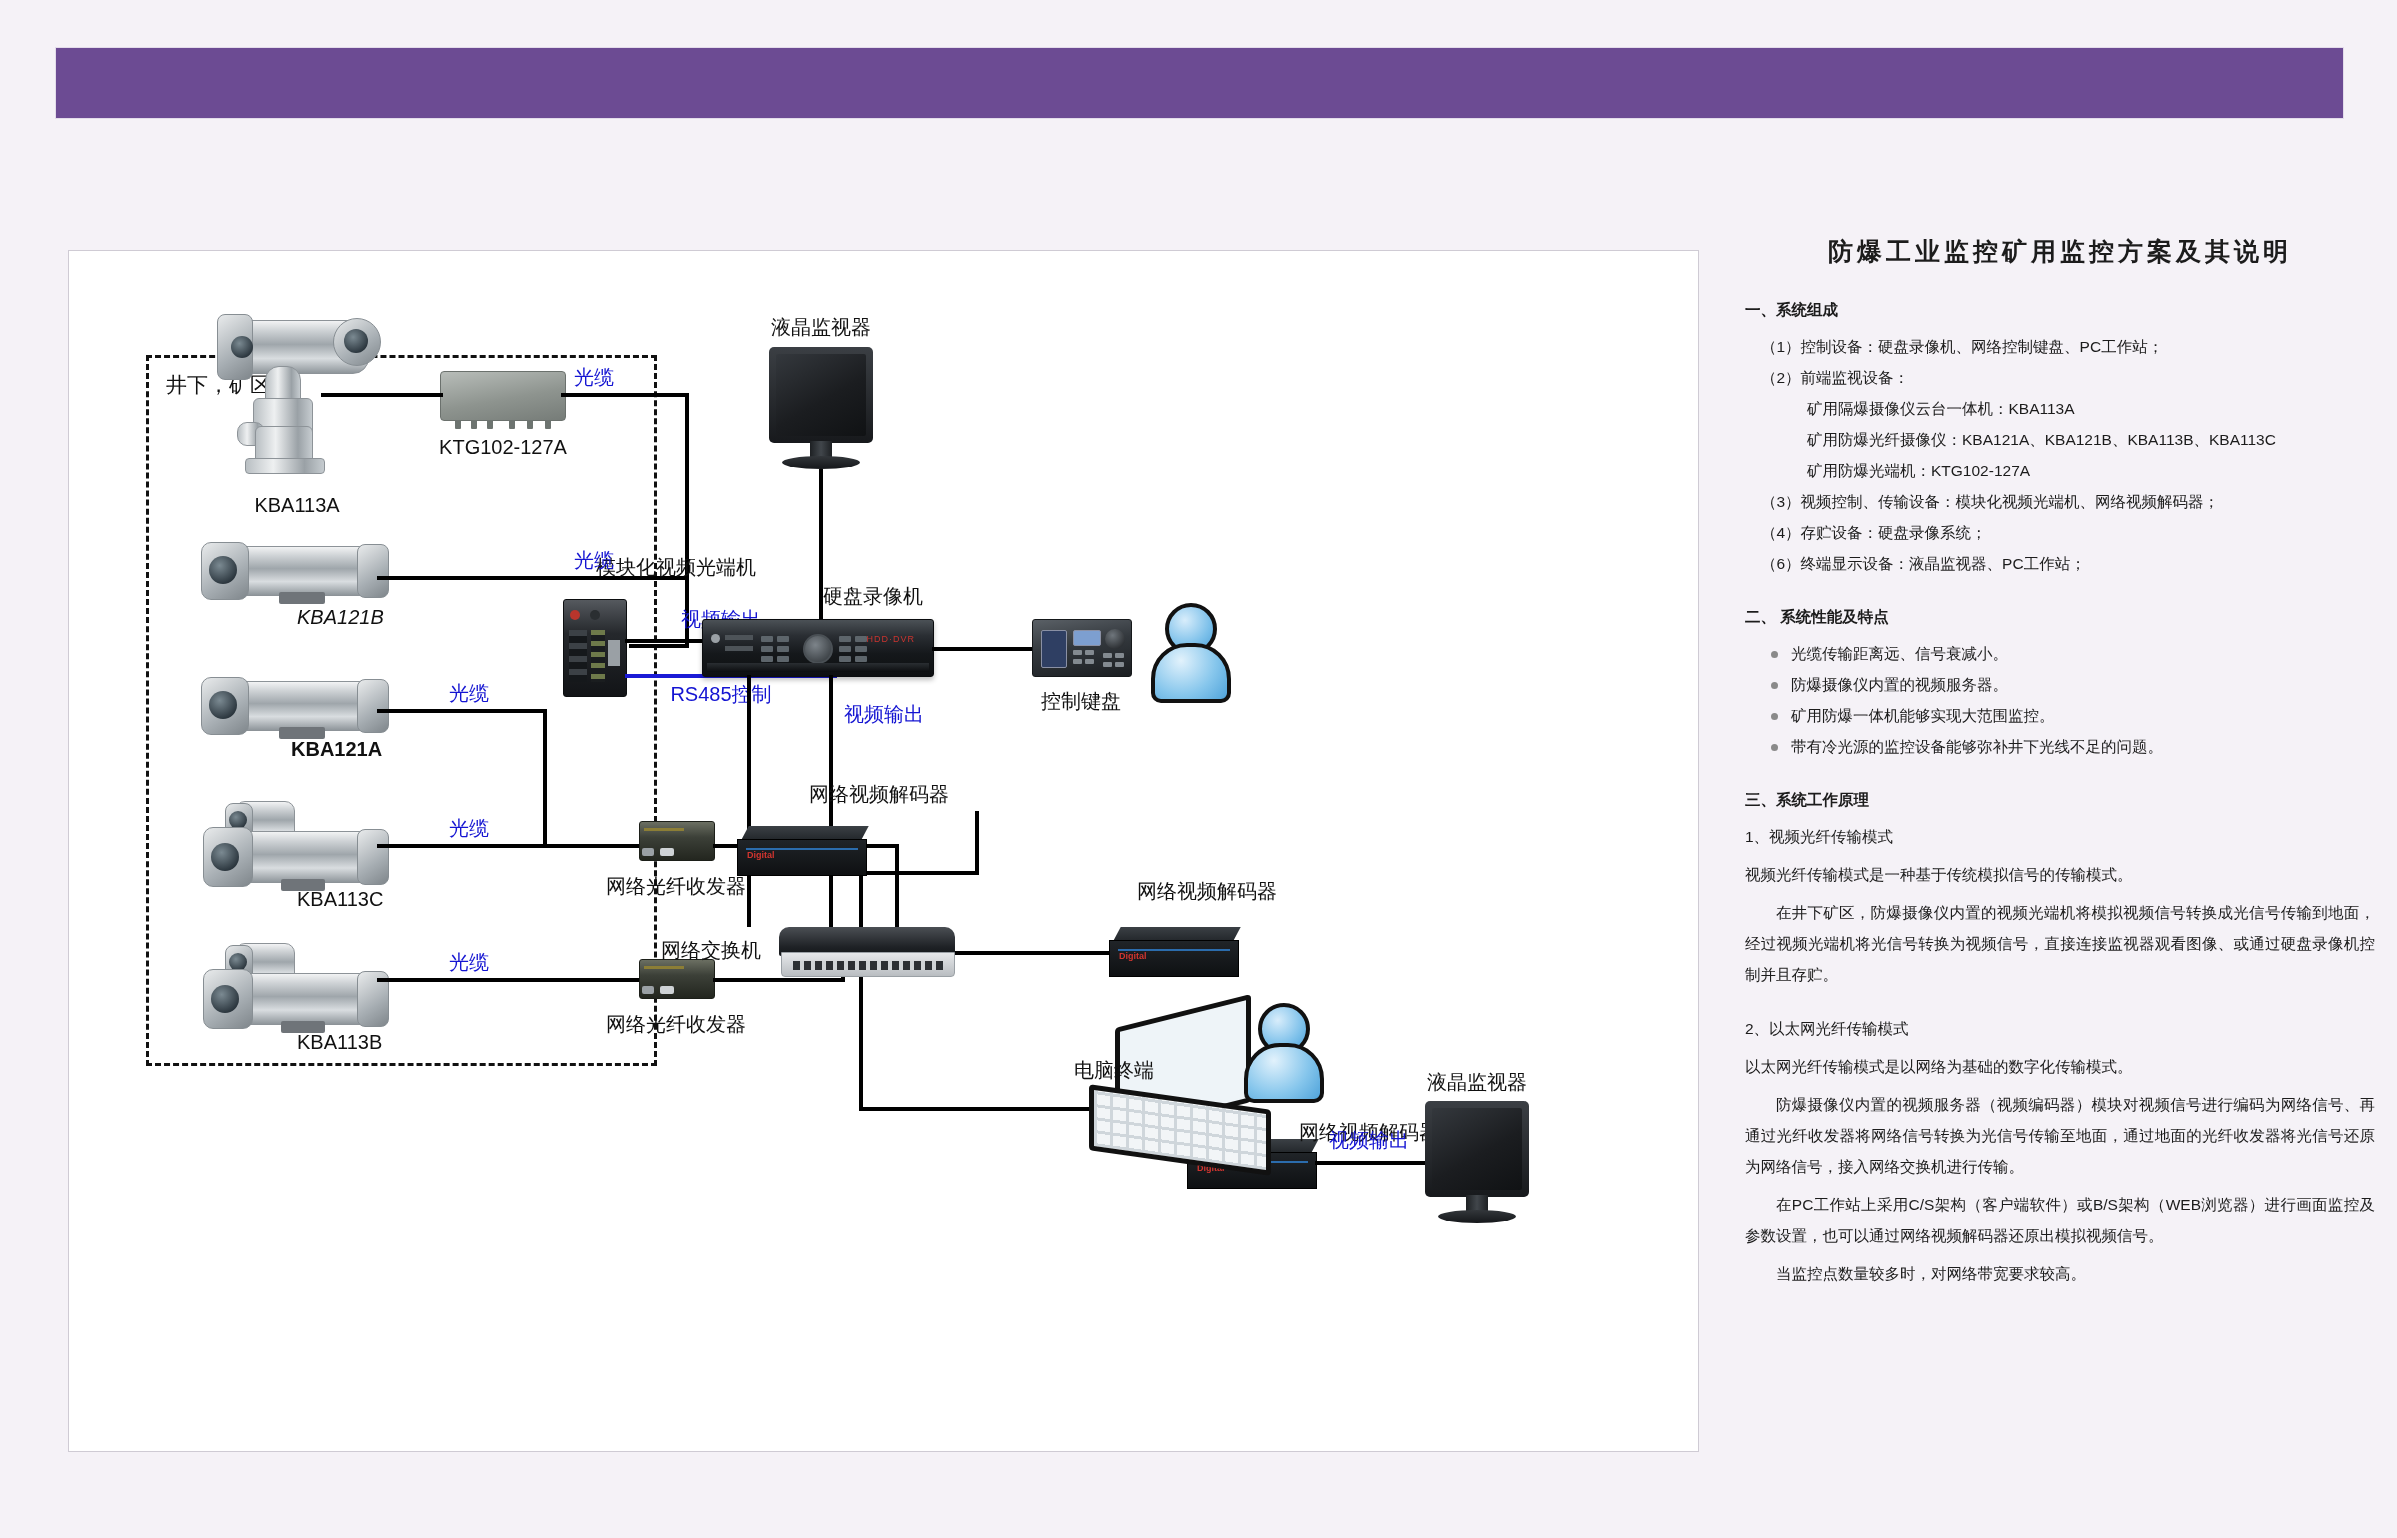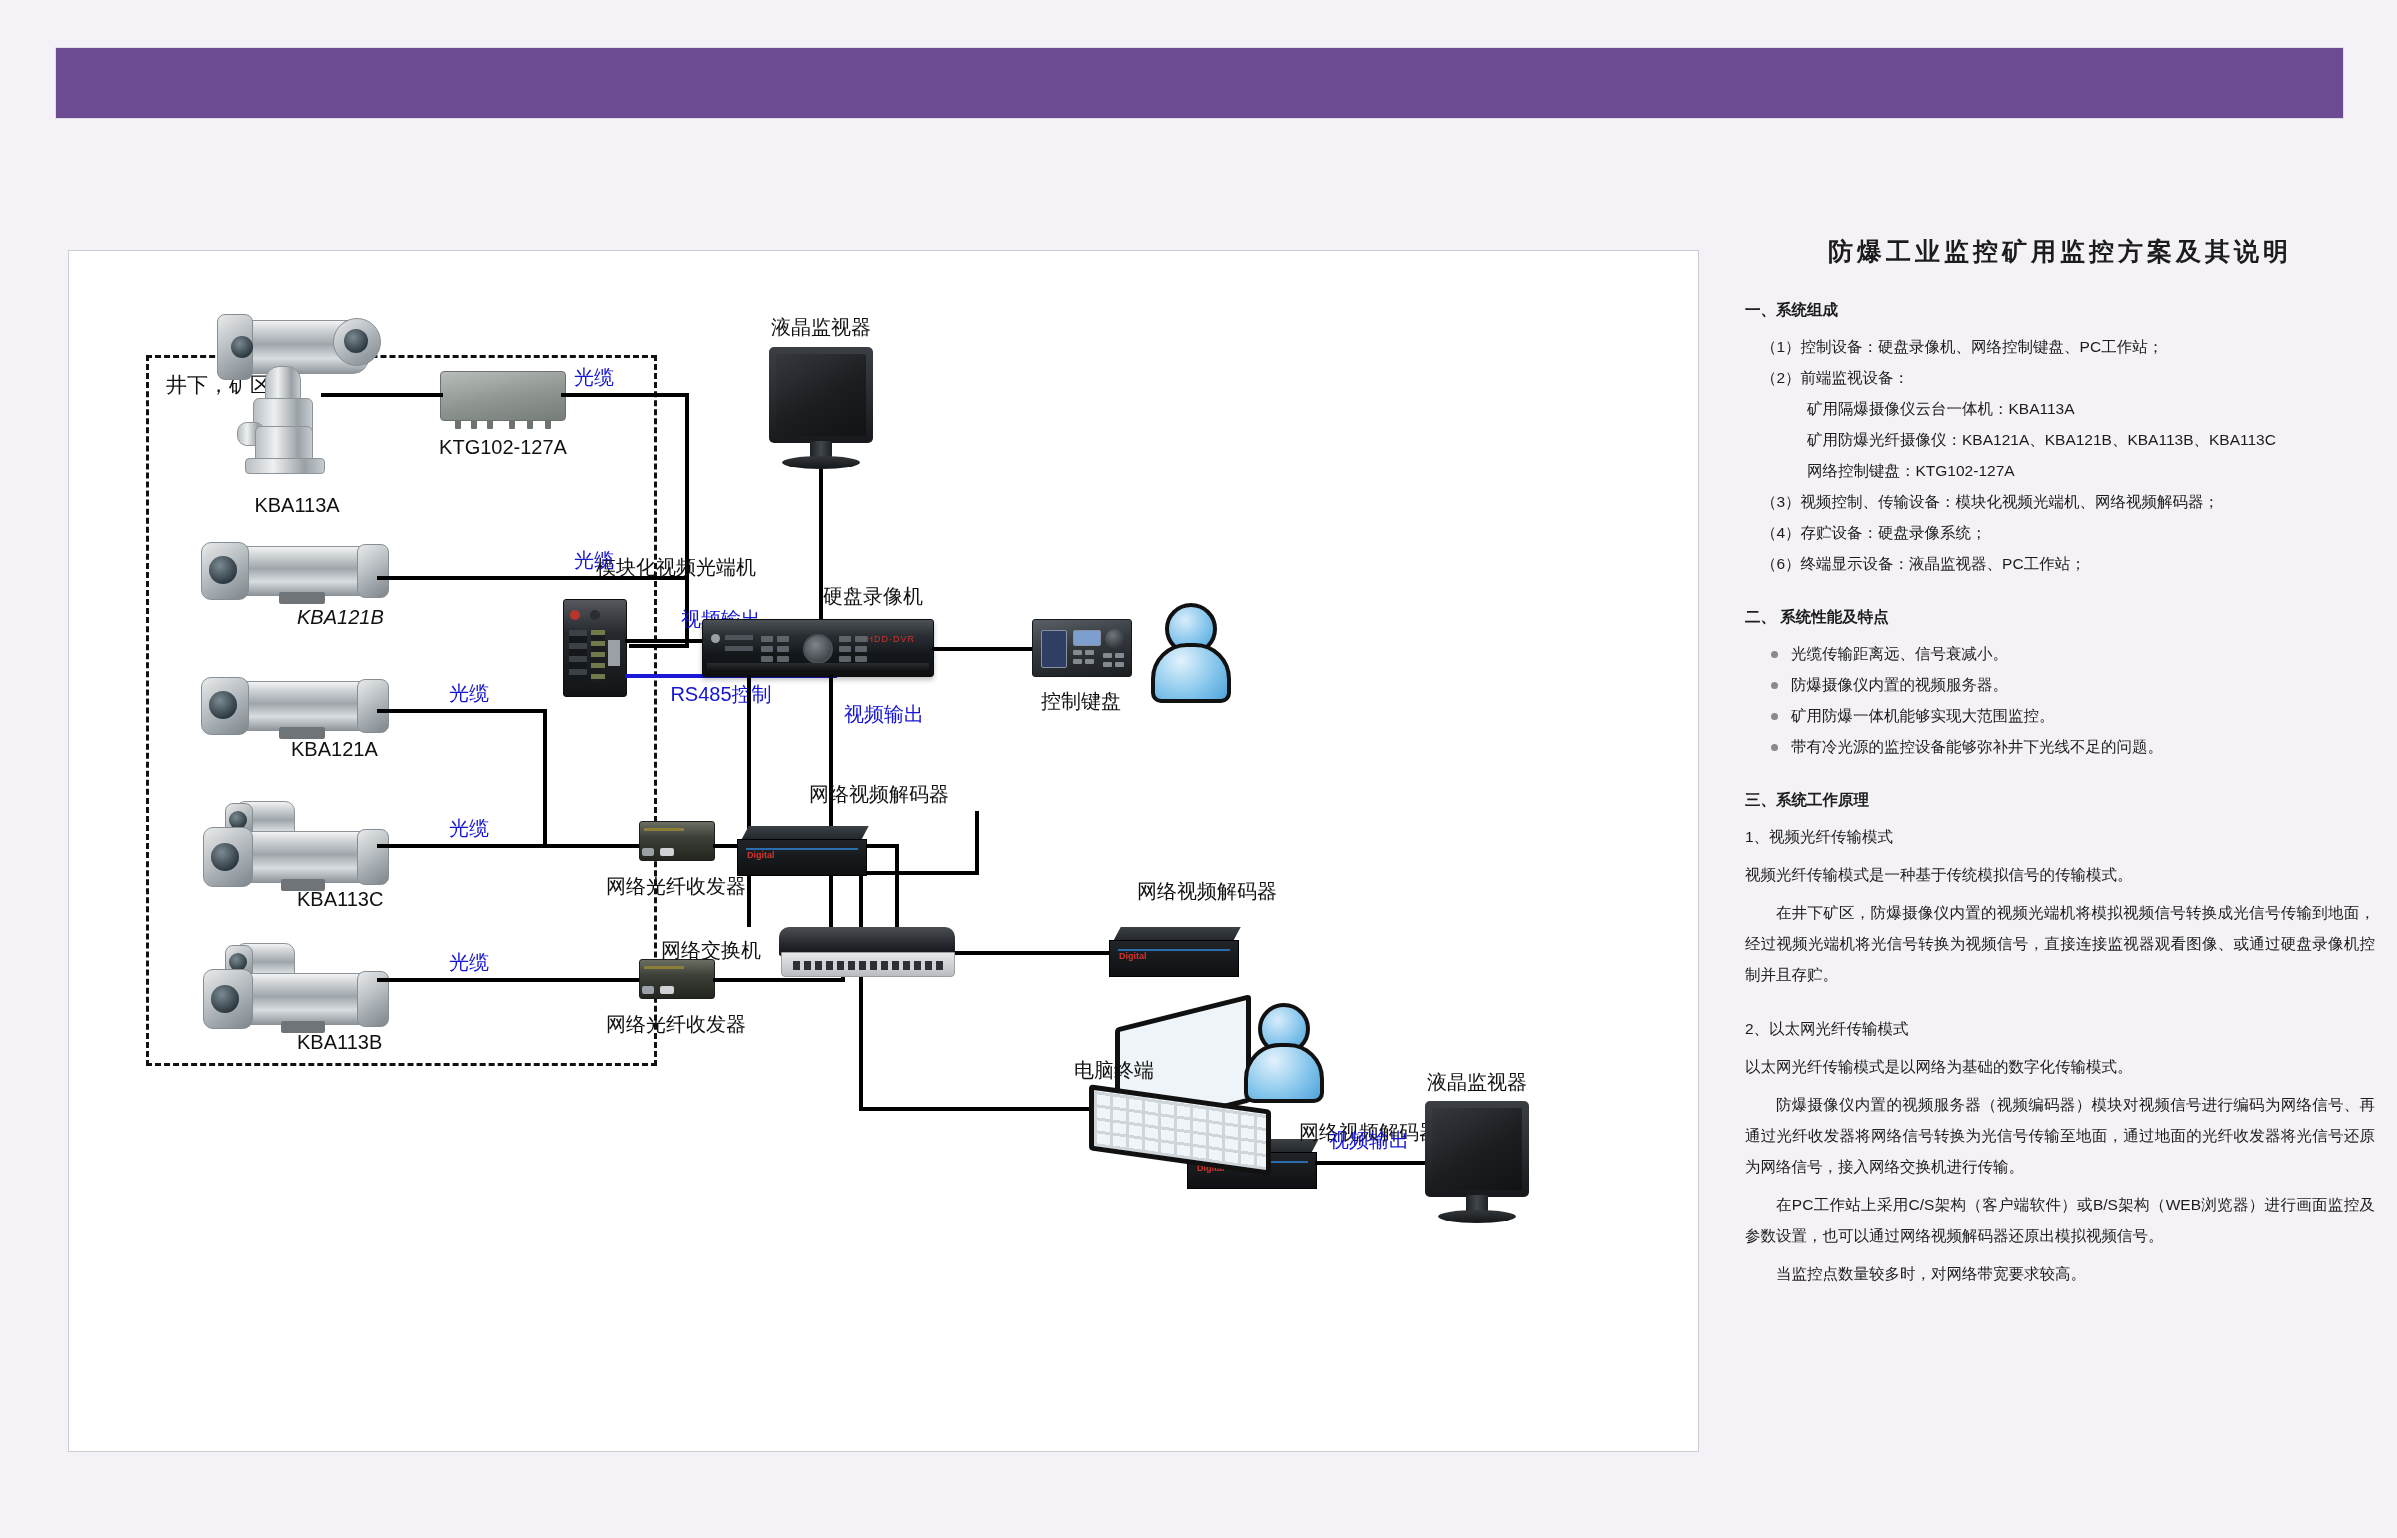--- a/index.html
+++ b/index.html
@@ -152,21 +152,21 @@
   </div>
   <div class="lbl" style="left:228px;top:355px;font-style:italic;">KBA121B</div>
 
   <div class="dev" style="left:128px;top:420px;width:200px;height:72px;">
     <div class="cam-body" style="left:14px;top:10px;width:164px;height:48px;"></div>
     <div class="cam-ring" style="left:4px;top:6px;width:46px;height:56px;border-radius:10px;"></div>
     <div class="cam-lens" style="left:12px;top:20px;width:28px;height:28px;"></div>
     <div class="cam-ring" style="left:160px;top:8px;width:30px;height:52px;border-radius:8px;"></div>
     <div class="cam-foot" style="left:82px;top:56px;width:46px;height:12px;"></div>
   </div>
-  <div class="lbl" style="left:222px;top:487px;">KBA121A</div>
+  <div class="lbl" style="left:222px;top:487px;font-weight:bold;">KBA121A</div>
 
   <div class="dev" style="left:128px;top:548px;width:200px;height:96px;">
     <div class="cam-body" style="left:38px;top:2px;width:58px;height:40px;border-radius:10px;"></div>
     <div class="cam-ring" style="left:28px;top:4px;width:26px;height:36px;border-radius:8px;"></div>
     <div class="cam-lens" style="left:32px;top:12px;width:18px;height:18px;"></div>
     <div class="cam-body" style="left:18px;top:32px;width:160px;height:50px;"></div>
     <div class="cam-ring" style="left:6px;top:28px;width:48px;height:58px;border-radius:10px;"></div>
     <div class="cam-lens" style="left:14px;top:44px;width:28px;height:28px;"></div>
     <div class="cam-ring" style="left:160px;top:30px;width:30px;height:54px;border-radius:8px;"></div>
     <div class="cam-foot" style="left:84px;top:80px;width:44px;height:12px;"></div>
@@ -364,21 +364,21 @@
 </div>
 
 <div class="doc">
   <h1>防爆工业监控矿用监控方案及其说明</h1>
 
   <div class="sect">一、系统组成</div>
   <p class="item">（1）控制设备：硬盘录像机、网络控制键盘、PC工作站；</p>
   <p class="item">（2）前端监视设备：</p>
   <p class="sub">矿用隔爆摄像仪云台一体机：KBA113A</p>
   <p class="sub">矿用防爆光纤摄像仪：KBA121A、KBA121B、KBA113B、KBA113C</p>
-  <p class="sub">网络控制键盘：KTG102-127A</p>
+  <p class="sub">矿用防爆光端机：KTG102-127A</p>
   <p class="item">（3）视频控制、传输设备：模块化视频光端机、网络视频解码器；</p>
   <p class="item">（4）存贮设备：硬盘录像系统；</p>
   <p class="item">（6）终端显示设备：液晶监视器、PC工作站；</p>
 
   <div class="sect">二、 系统性能及特点</div>
   <p class="bullet">光缆传输距离远、信号衰减小。</p>
   <p class="bullet">防爆摄像仪内置的视频服务器。</p>
   <p class="bullet">矿用防爆一体机能够实现大范围监控。</p>
   <p class="bullet">带有冷光源的监控设备能够弥补井下光线不足的问题。</p>
 

